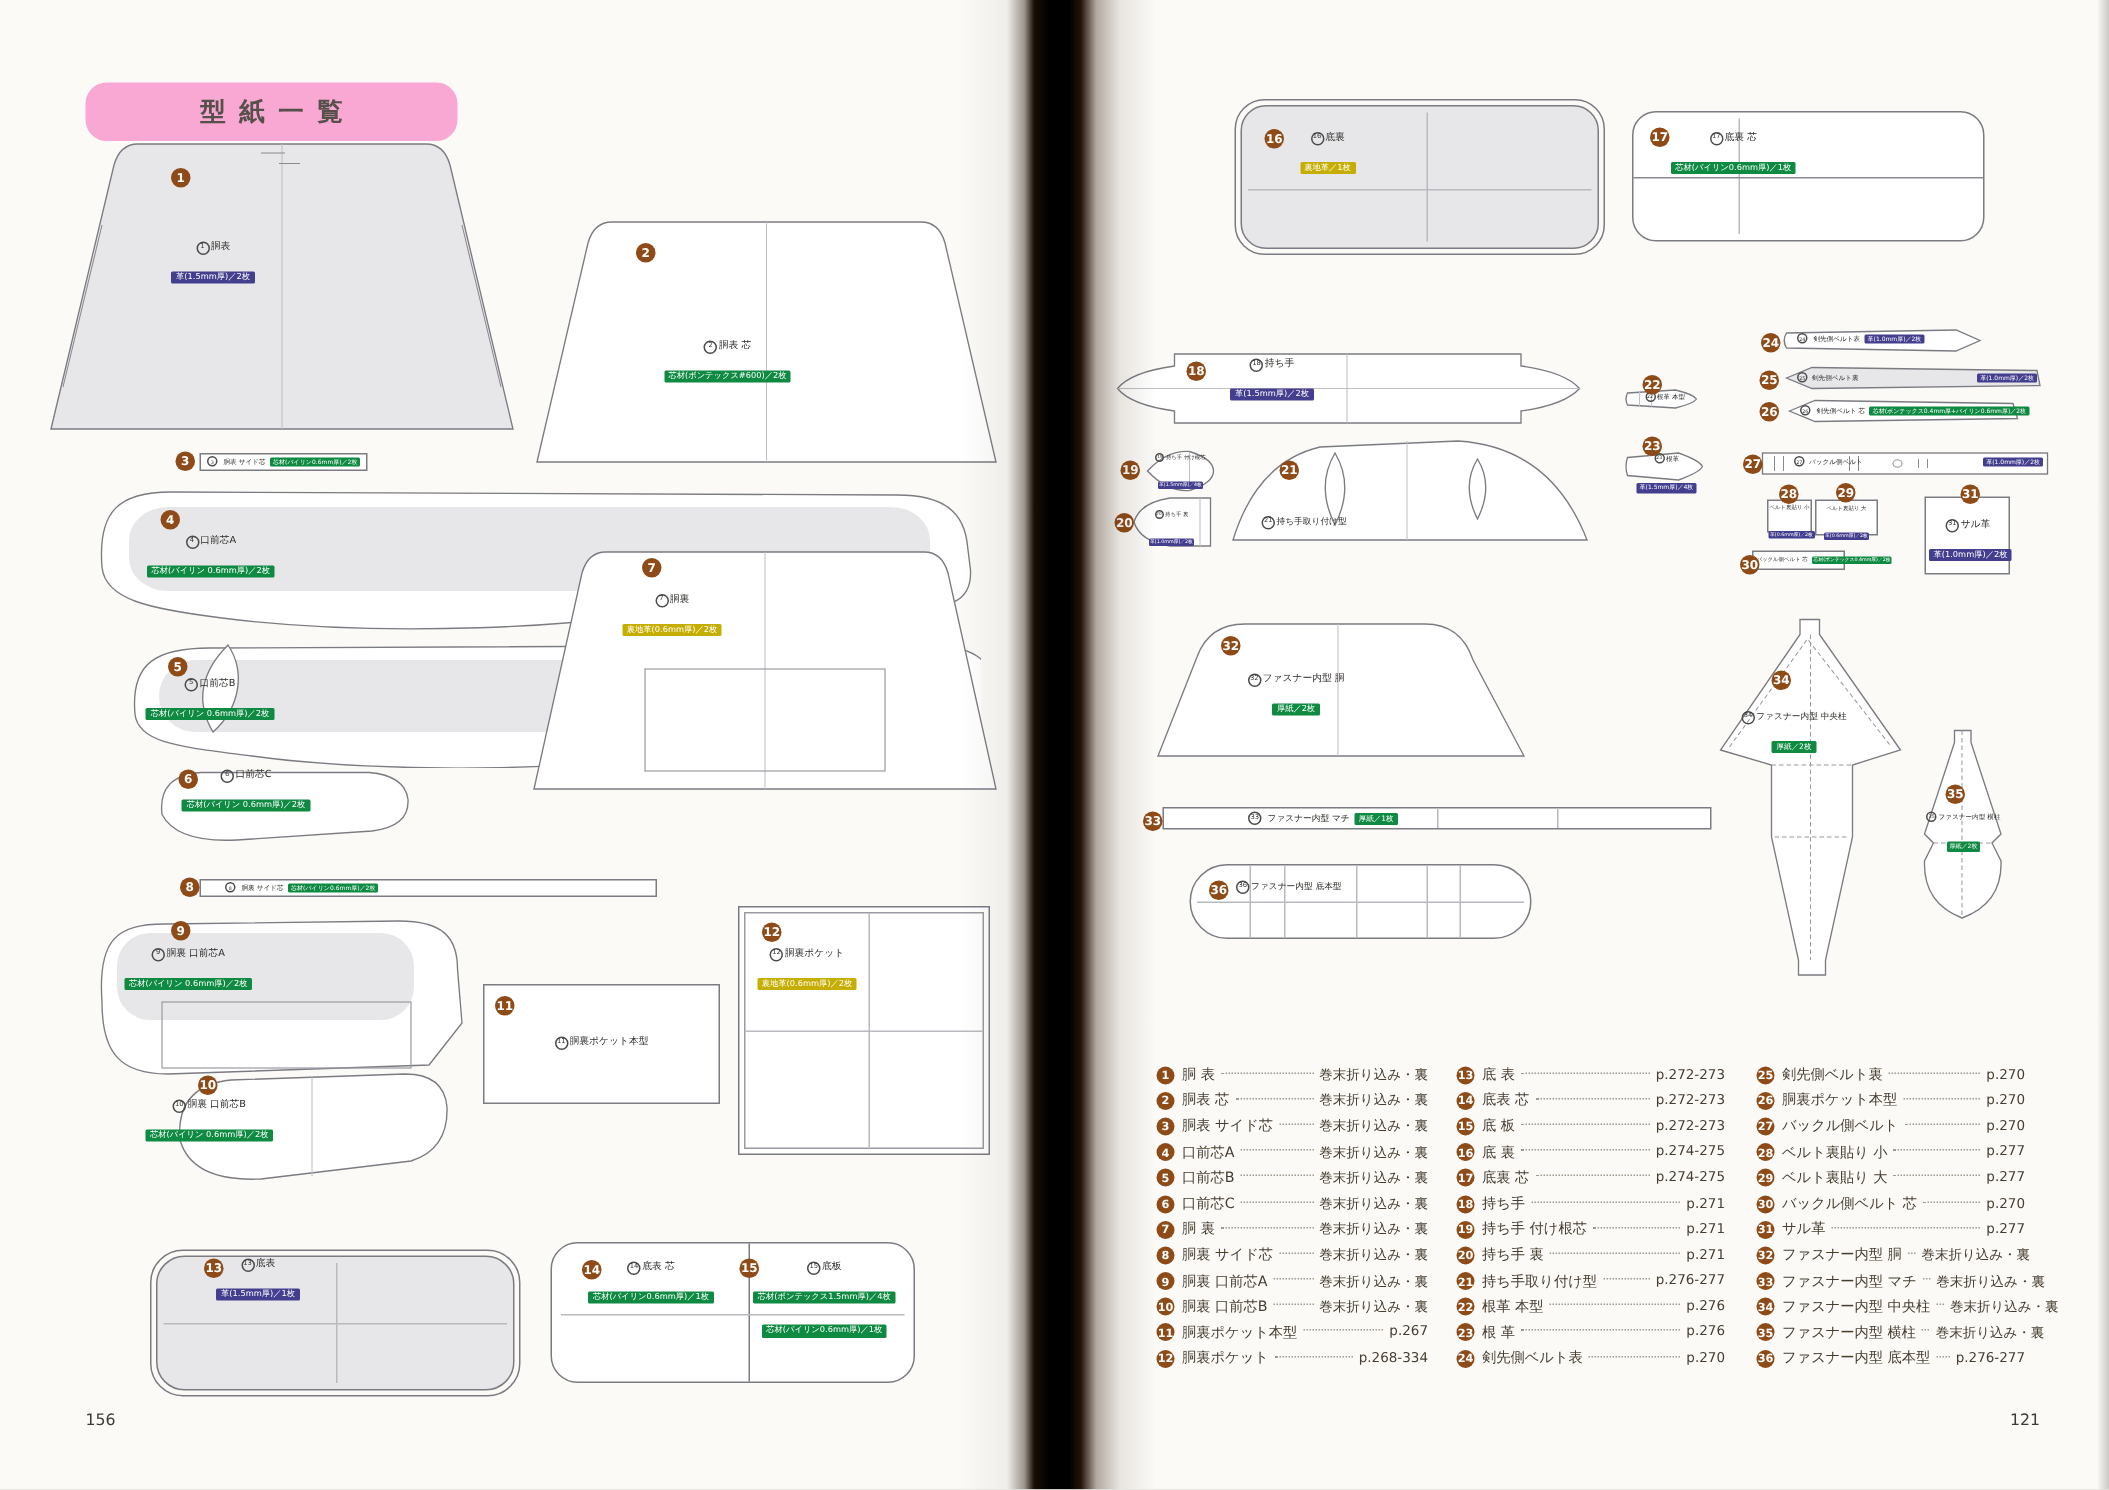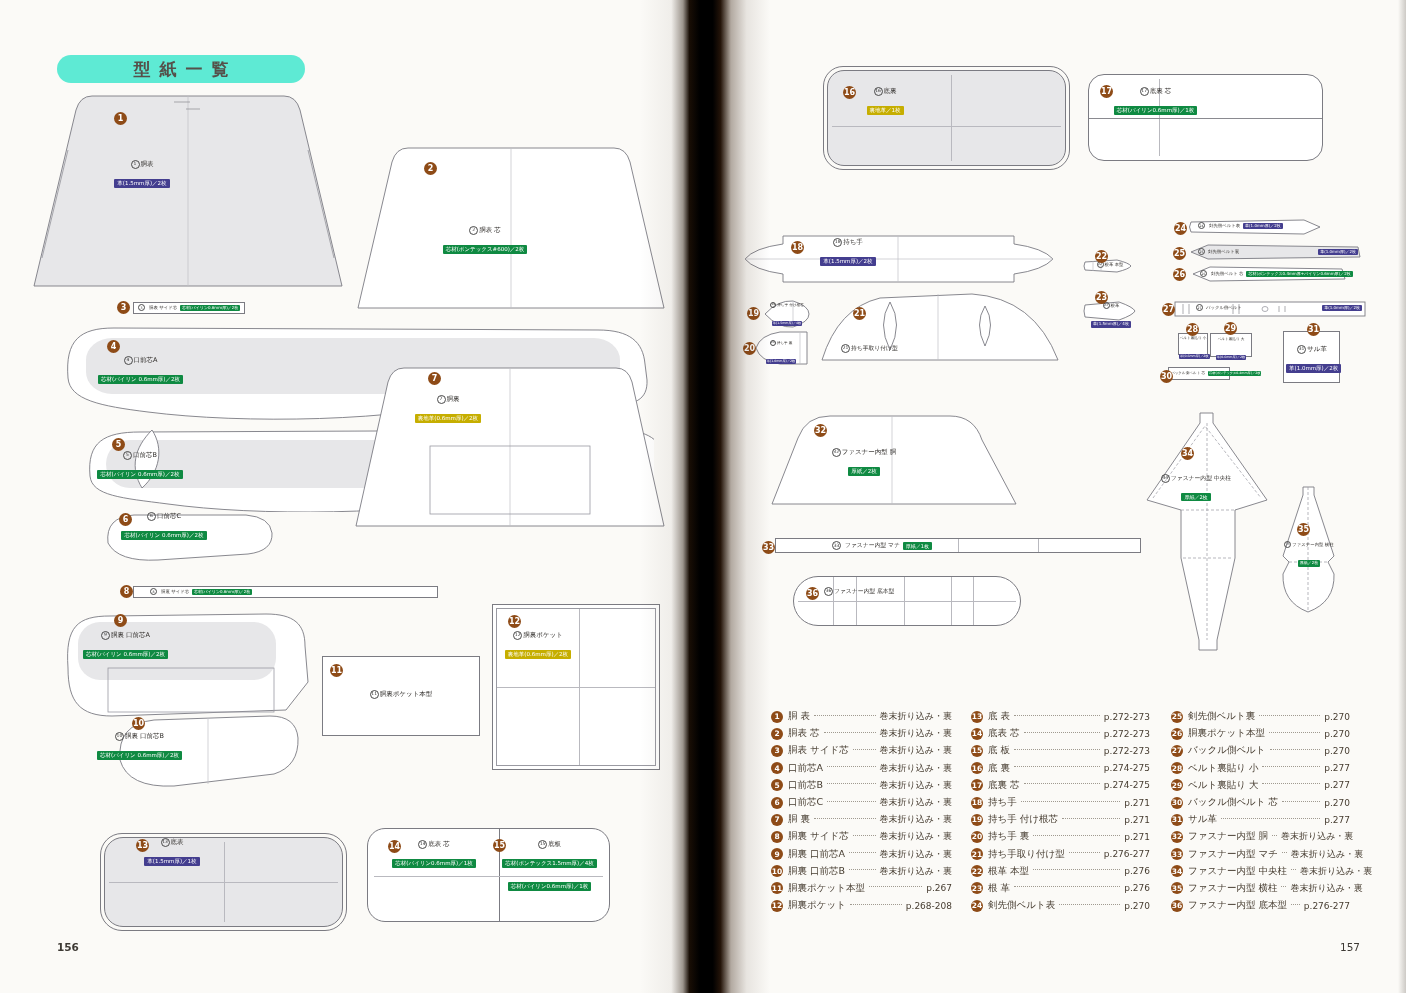--- a/index.html
+++ b/index.html
@@ -7,22 +7,22 @@
           font-family:"DejaVu Sans","Liberation Sans",sans-serif;color:#2e2b28;}
   
   .gutter{position:absolute;left:640px;top:0;width:130px;height:100%;z-index:9;pointer-events:none;
     background:linear-gradient(90deg,
       rgba(60,40,22,0) 0%, rgba(60,40,22,0.06) 24%, rgba(42,26,12,0.45) 33%,
       #190e05 38%, #000 46%, #000 56%, #241409 62%,
       rgba(60,38,20,0.38) 70%, rgba(60,38,20,0.10) 82%, rgba(60,38,20,0) 100%);}
   .edge-r{position:absolute;right:0;top:0;width:8px;height:100%;z-index:9;pointer-events:none;
     background:linear-gradient(90deg,rgba(0,0,0,0) 0%,rgba(40,30,20,0.22) 100%);}
   
-  .title-pill{position:absolute;left:57px;top:55px;width:248px;height:28px;border-radius:14px;
-    background:#5eead4;display:flex;align-items:center;justify-content:center;
+  .title-pill{position:absolute;left:57px;top:55px;width:248px;height:39px;border-radius:14px;
+    background:#f9a8d4;display:flex;align-items:center;justify-content:center;
     font-size:17px;font-weight:bold;color:#55504a;letter-spacing:9px;text-indent:9px;}
   
   .num{position:absolute;width:13px;height:13px;border-radius:50%;background:#8e4b17;color:#fff;
     font-size:8px;font-weight:bold;display:flex;align-items:center;justify-content:center;z-index:6;}
   
   .lbl{position:absolute;text-align:center;z-index:5;line-height:1.4;}
   .plabel{font-size:6.5px;color:#2e2b28;white-space:nowrap;}
   .circ{display:inline-flex;width:7px;height:7px;border:0.6px solid #4a4a4a;border-radius:50%;
     font-size:4.5px;align-items:center;justify-content:center;color:#333;vertical-align:1px;margin-right:1px;}
   .badge{display:inline-block;color:#fff;font-size:5.5px;line-height:1.6;padding:0 3px;border-radius:1px;
@@ -61,22 +61,22 @@
   .ilead{flex:1;border-bottom:1px dotted #a09a90;margin:0 4px 3px;min-width:5px;}
   .iref{white-space:nowrap;font-size:9px;color:#463c30;}
   .pageno{position:absolute;font-size:10.5px;color:#3e3a35;z-index:6;}
 </style>
 </head>
 <body>
 
 <div class="spread">
 
   <div class="title-pill">型紙一覧</div>
-  <div class="pageno" style="left:57px;top:941px;font-weight:bold;">156</div>
-  <div class="pageno" style="left:1340px;top:941px;">157</div>
+  <div class="pageno" style="left:57px;top:941px;">156</div>
+  <div class="pageno" style="left:1340px;top:941px;">121</div>
 
   <svg class="shape" style="left:28px;top:88px;" width="320" height="206" viewBox="0 0 320 206">
     <path class="pc gray" d="M6,198 L48,22 Q52,8 64,8 L256,8 Q268,8 272,22 L314,198 Z"></path>
     <path class="ln" d="M40,62 L14,170 M280,62 L306,170"></path>
     <path class="lnl" d="M160,8 V198"></path>
     <path class="ln" d="M146,14 h16 M158,21 h14"></path>
   </svg>
   <svg class="shape" style="left:352px;top:138px;" width="318" height="176" viewBox="0 0 318 176">
     <path class="pc white" d="M6,170 L40,24 Q44,10 56,10 L262,10 Q274,10 278,24 L312,170 Z"></path>
     <path class="lnl" d="M159,10 V170"></path>
@@ -469,21 +469,21 @@
         <span class="inum">11</span>
         <span class="iname">胴裏ポケット本型</span>
         <span class="ilead"></span>
         <span class="iref">p.267</span>
       </div>
 
       <div class="irow">
         <span class="inum">12</span>
         <span class="iname">胴裏ポケット</span>
         <span class="ilead"></span>
-        <span class="iref">p.268-208</span>
+        <span class="iref">p.268-334</span>
       </div>
     </div>
   <div class="icol" style="left:971px;width:179px;">
 
       <div class="irow">
         <span class="inum">13</span>
         <span class="iname">底 表</span>
         <span class="ilead"></span>
         <span class="iref">p.272-273</span>
       </div>

